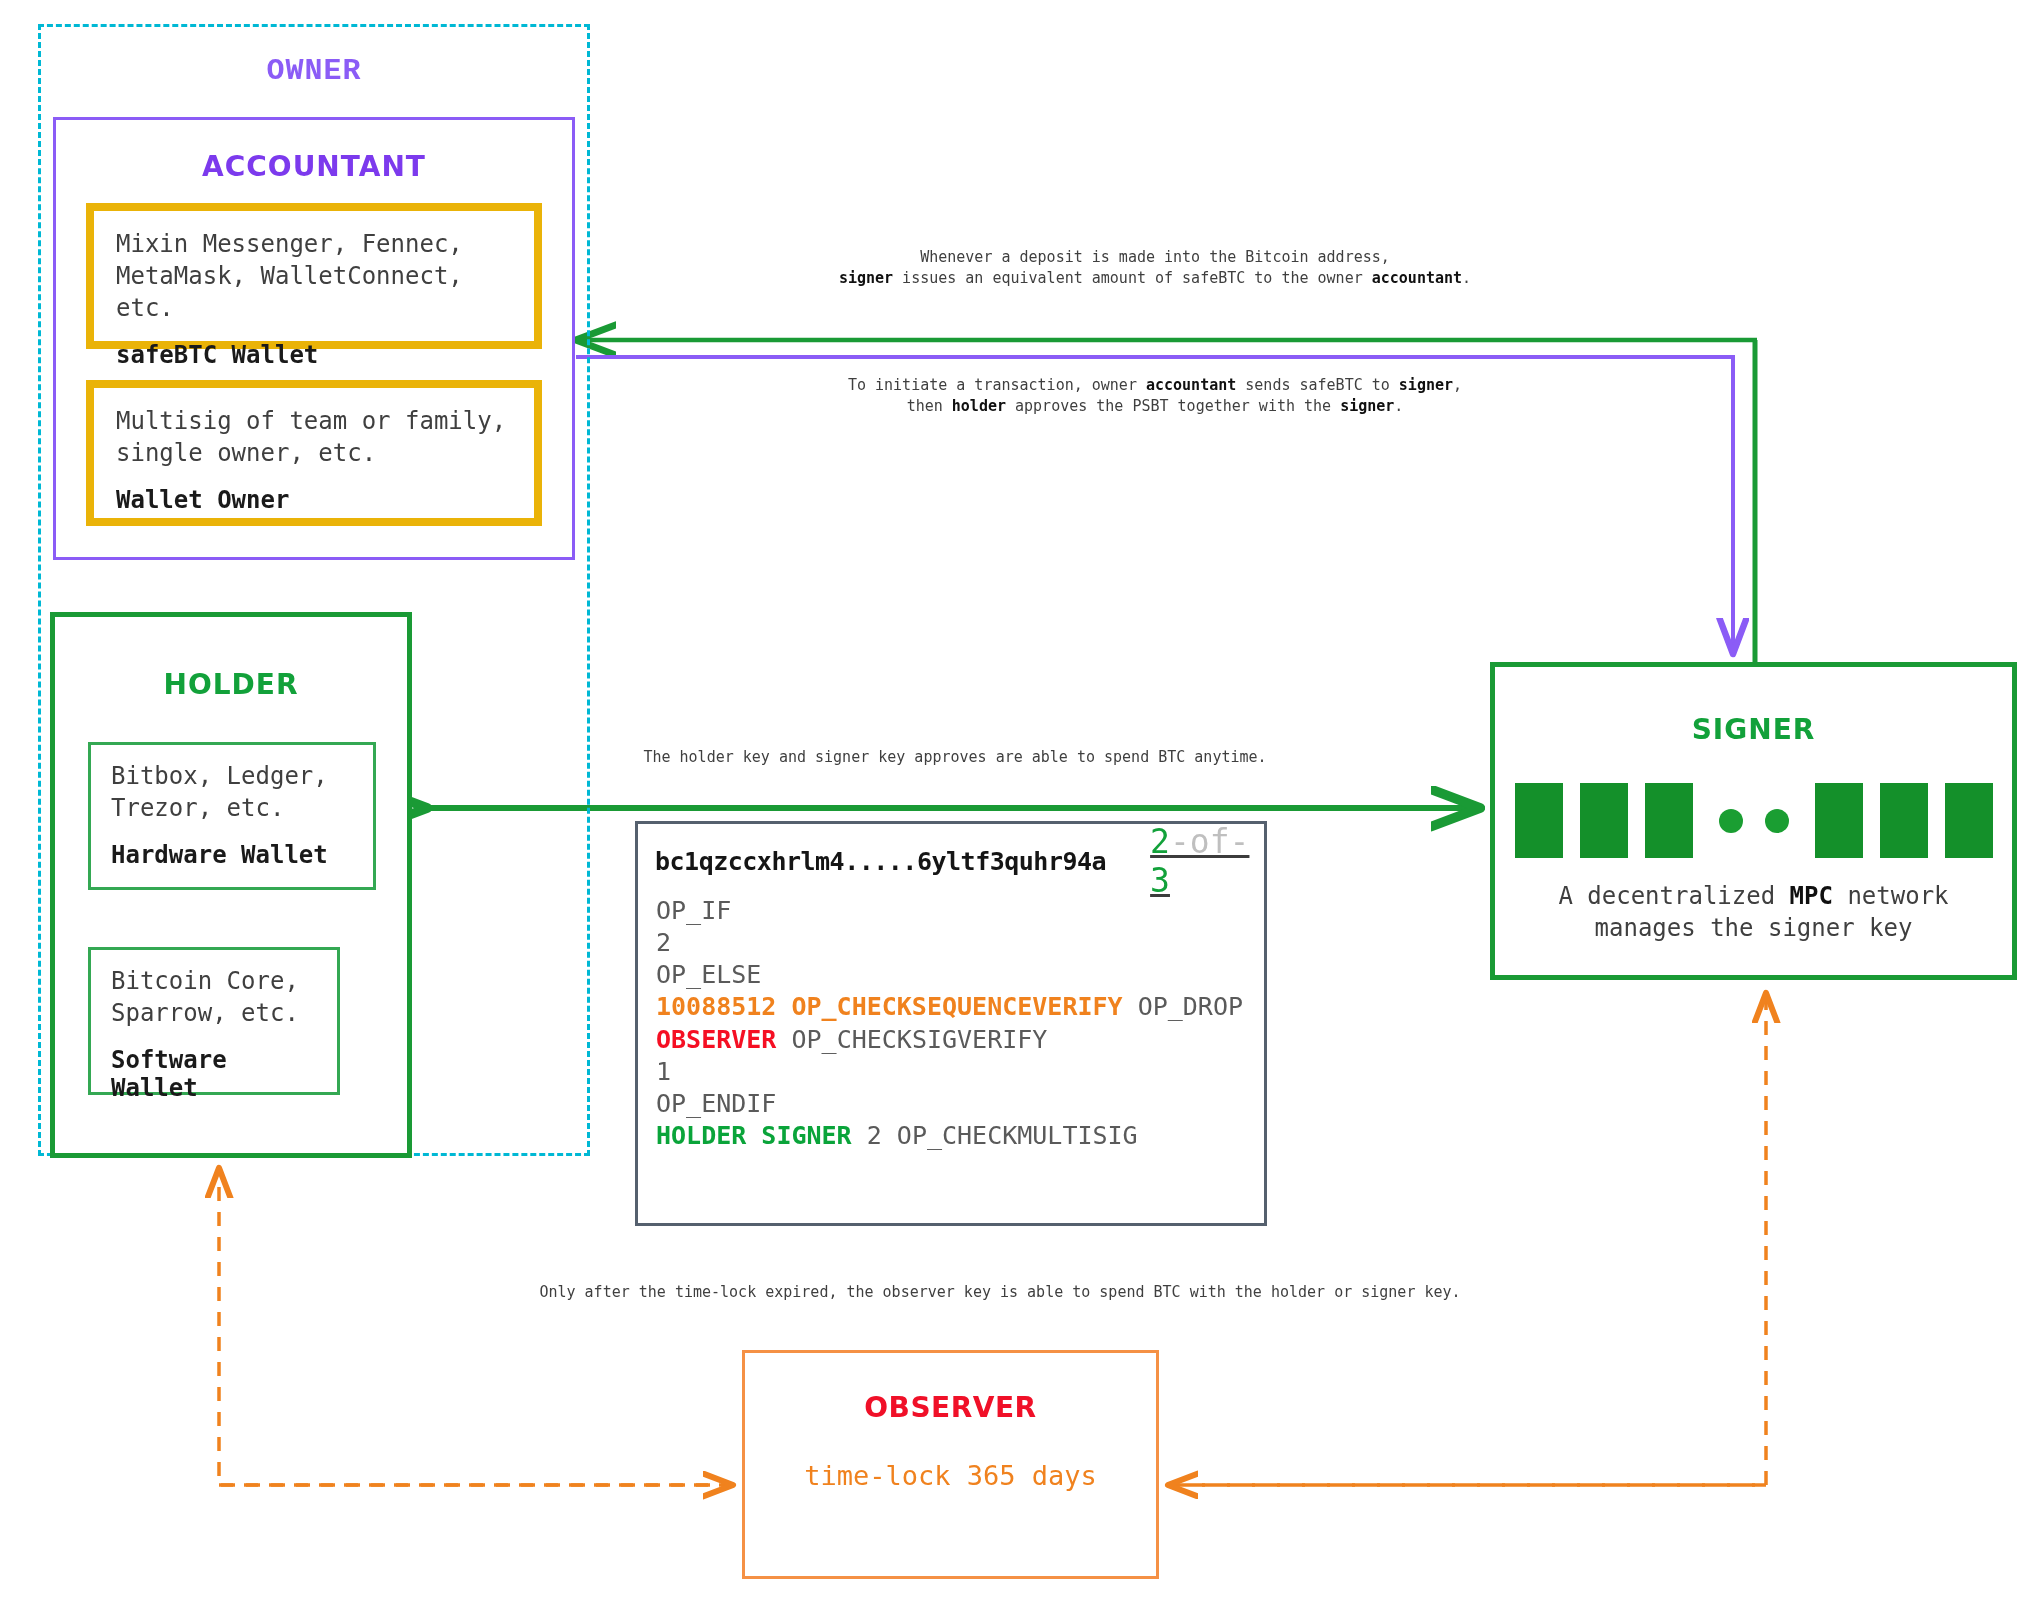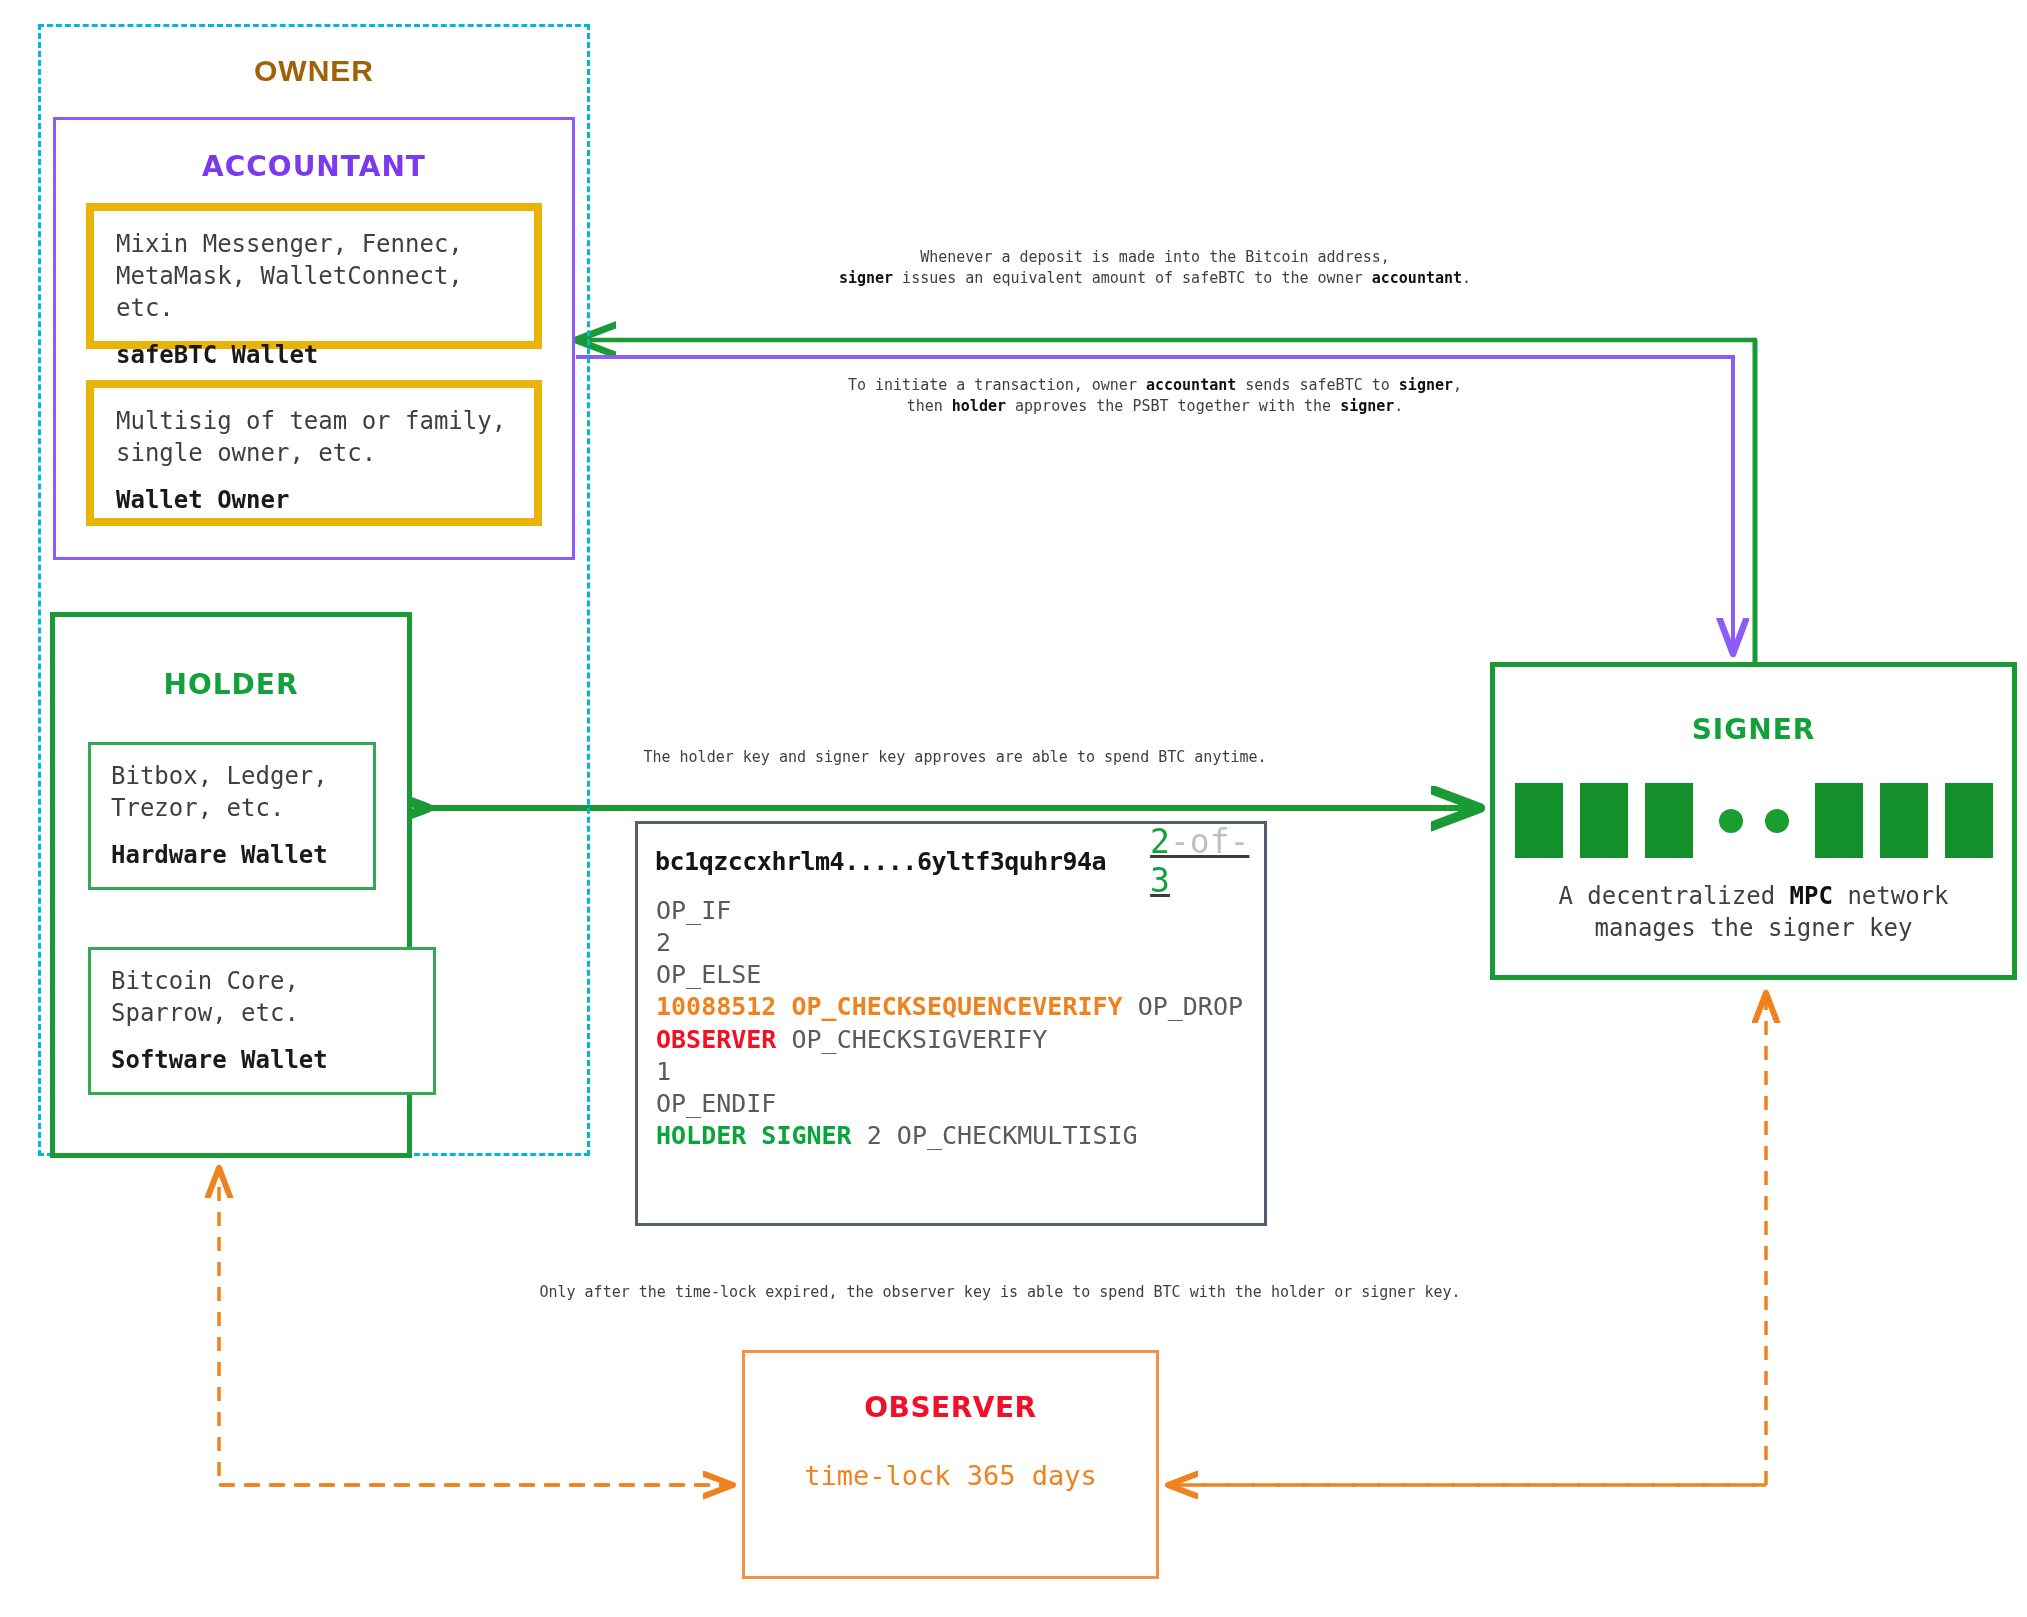--- a/index.html
+++ b/index.html
@@ -13,22 +13,22 @@
   
   .abs{position:absolute;box-sizing:border-box;}
 
   
   #owner-group{
     left:38px;top:24px;width:552px;height:1132px;
     border:3px dashed #00b8d4;
   }
   #owner-title{
     left:38px;top:54px;width:552px;text-align:center;
-    font-family:Liberation Sans, sans-serif;
-    font-weight:bold;font-size:30px;letter-spacing:1px;color:#a16207;
+    font-family:Liberation Mono, monospace;
+    font-weight:bold;font-size:30px;letter-spacing:1px;color:#8b5cf6;
   }
 
   
   #accountant-box{
     left:53px;top:117px;width:522px;height:443px;
     border:3px solid #8b5cf6;background:#fff;
   }
   #accountant-title{
     left:53px;top:150px;width:522px;text-align:center;
     font-family:"DejaVu Sans","Liberation Sans",sans-serif;
@@ -48,21 +48,21 @@
     left:50px;top:612px;width:362px;height:546px;
     border:5px solid #1a9a35;background:#fff;
   }
   #holder-title{
     left:50px;top:668px;width:362px;text-align:center;
     font-family:"DejaVu Sans","Liberation Sans",sans-serif;
     font-weight:bold;font-size:28px;letter-spacing:1px;color:#12a13a;
   }
   .holder-card{border:3px solid #34a853;background:#fff;padding:16px 20px 14px 20px;}
   #hold-card-1{left:88px;top:742px;width:288px;height:148px;}
-  #hold-card-2{left:88px;top:947px;width:348px;height:148px;}
+  #hold-card-2{left:88px;top:947px;width:252px;height:148px;}
 
   
   #signer-box{
     left:1490px;top:662px;width:527px;height:318px;
     border:5px solid #1a9a35;background:#fff;
   }
   #signer-title{
     left:1490px;top:713px;width:527px;text-align:center;
     font-family:"DejaVu Sans","Liberation Sans",sans-serif;
     font-weight:bold;font-size:28px;letter-spacing:1px;color:#12a13a;

